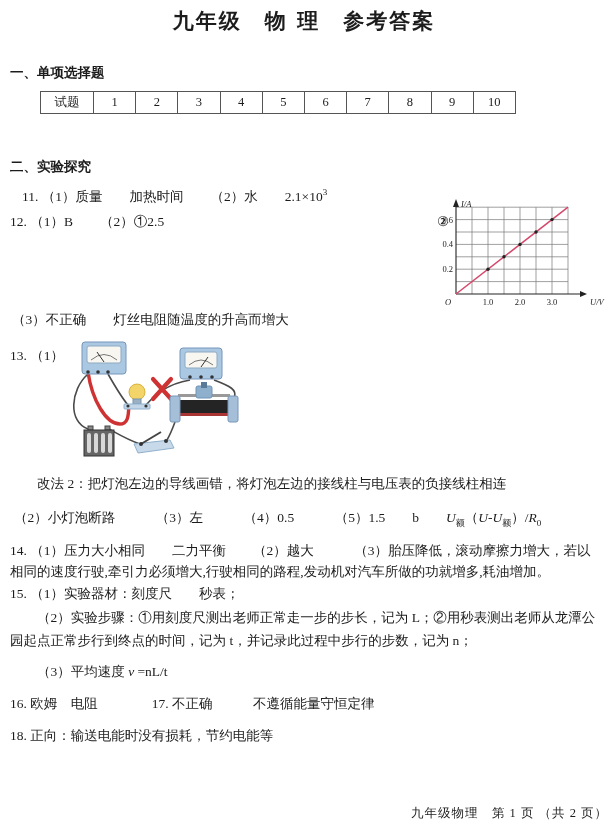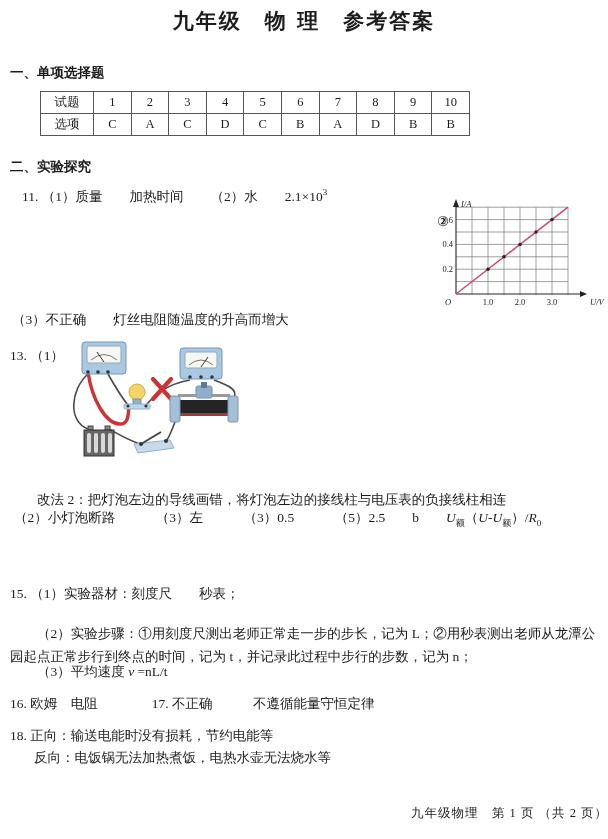--- a/index.html
+++ b/index.html
@@ -3,28 +3,28 @@
 <meta charset="utf-8">
 <style>
   html,body{margin:0;padding:0;background:#ffffff;}
   .page{position:relative;width:608px;height:839px;background:#ffffff;
         font-family:"Liberation Serif","DejaVu Serif",serif;color:#1c1c1c;overflow:hidden;}
   .abs{position:absolute;}
   .page-title{top:7px;left:0;width:100%;text-align:center;font-size:21px;font-weight:bold;
               letter-spacing:2px;font-family:"DejaVu Sans","Liberation Sans",sans-serif;}
   .sec-head{font-family:Liberation Serif, serif;font-weight:bold;font-size:13.5px;}
   .txt{font-size:13.5px;line-height:20px;}
-  .answer-table{border-collapse:collapse;table-layout:fixed;width:430px;font-size:12.5px;}
+  .answer-table{border-collapse:collapse;table-layout:fixed;width:476px;font-size:12.5px;}
   .answer-table td{border:1px solid #555;height:21px;text-align:center;padding:0;}
   .answer-table td.rowlabel{width:52px;}
   .sup{vertical-align:super;font-size:9px;}
   .sub{vertical-align:sub;font-size:9px;}
   .ital{font-style:italic;}
   .marker2{position:absolute;left:427px;top:0;}
-  .indent2{text-indent:2em;margin-top:16px;}
+  .indent2{text-indent:2em;}
   .footer{top:805px;left:0;width:100%;text-align:right;font-size:12.5px;letter-spacing:1px;}
   svg text{font-family:"Liberation Serif","DejaVu Serif",serif;}
 </style>
 </head>
 <body>
 
 <div class="page">
 
   <div class="abs page-title">九年级　物 理　参考答案</div>
 
@@ -38,41 +38,29 @@
           <td>2</td>
           <td>3</td>
           <td>4</td>
           <td>5</td>
           <td>6</td>
           <td>7</td>
           <td>8</td>
           <td>9</td>
           <td>10</td>
         </tr>
-        <tr>
-          <td class="rowlabel">选项</td>
-          <td>C</td>
-          <td>A</td>
-          <td>C</td>
-          <td>D</td>
-          <td>C</td>
-          <td>B</td>
-          <td>A</td>
-          <td>D</td>
-          <td>B</td>
-          <td>B</td>
-        </tr>
       </tbody>
   </table>
 
   <div class="abs sec-head" style="top:158px;left:10px;">二、实验探究</div>
 
   <div class="abs txt" style="top:182px;left:22px;"><span>11. （1）质量　　加热时间　　（2）水　　2.1×10</span><span class="sup">3</span></div>
 
   <div class="abs txt" style="top:212px;left:10px;width:588px;">
+    <span>12. （1）B　　（2）①2.5</span>
     <span class="marker2">②</span>
   </div>
 
 
   <div class="abs" style="top:198px;left:430px;">
     <svg id="iu-svg" width="178" height="114" viewBox="0 0 178 114">
         <line x1="42" y1="96" x2="42" y2="9.200000000000003" stroke="#777" stroke-width="0.7"></line>
         <line x1="58" y1="96" x2="58" y2="9.200000000000003" stroke="#777" stroke-width="0.7"></line>
         <line x1="74" y1="96" x2="74" y2="9.200000000000003" stroke="#777" stroke-width="0.7"></line>
         <line x1="90" y1="96" x2="90" y2="9.200000000000003" stroke="#777" stroke-width="0.7"></line>
@@ -183,30 +171,30 @@
         <polygon points="56,108 92,104 96,112 60,117" fill="#c8daea" stroke="#8fb0cc"></polygon>
         <line x1="63" y1="108" x2="83" y2="96" stroke="#444" stroke-width="2"></line>
         <circle cx="63" cy="108" r="2" fill="#333"></circle>
         <circle cx="88" cy="105" r="2" fill="#333"></circle>
       </g>
     </svg>
   </div>
 
   <div class="abs txt indent2" style="top:474px;left:10px;width:588px;">改法 2：把灯泡左边的导线画错，将灯泡左边的接线柱与电压表的负接线柱相连</div>
 
-  <div class="abs txt" style="top:508px;left:14px;"><span>（2）小灯泡断路　　　（3）左　　　（3）0.5　　　（5）2.5　　b　　</span><span id="q13-formula"><span class="ital">U</span><span class="sub">额</span><span>（</span><span class="ital">U</span><span>-</span><span class="ital">U</span><span class="sub">额</span><span>）/</span><span class="ital">R</span><span class="sub">0</span></span></div>
-
+  <div class="abs txt" style="top:508px;left:14px;"><span>（2）小灯泡断路　　　（3）左　　　（4）0.5　　　（5）1.5　　b　　</span><span id="q13-formula"><span class="ital">U</span><span class="sub">额</span><span>（</span><span class="ital">U</span><span>-</span><span class="ital">U</span><span class="sub">额</span><span>）/</span><span class="ital">R</span><span class="sub">0</span></span></div>
+
+  <div class="abs txt" style="top:540px;left:10px;width:588px;line-height:21px;">14. （1）压力大小相同　　二力平衡　　（2）越大　　　（3）胎压降低，滚动摩擦力增大，若以相同的速度行驶,牵引力必须增大,行驶相同的路程,发动机对汽车所做的功就增多,耗油增加。</div>
 
   <div class="abs txt" style="top:584px;left:10px;">15. （1）实验器材：刻度尺　　秒表；</div>
 
   <div class="abs txt indent2" style="top:606px;left:10px;width:588px;line-height:23px;">（2）实验步骤：①用刻度尺测出老师正常走一步的步长，记为 L；②用秒表测出老师从龙潭公园起点正常步行到终点的时间，记为 t，并记录此过程中步行的步数，记为 n；</div>
 
   <div class="abs txt" style="top:662px;left:37px;"><span>（3）平均速度 </span><span class="ital">v</span><span> =nL/t</span></div>
 
   <div class="abs txt" style="top:694px;left:10px;">16. 欧姆　电阻　　　　17. 不正确　　　不遵循能量守恒定律</div>
 
   <div class="abs txt" style="top:726px;left:10px;">18. 正向：输送电能时没有损耗，节约电能等</div>
 
-  <div class="abs txt" style="top:748px;left:34px;">反向：电饭锅无法加热煮饭，电热水壶无法烧水等</div>
 
   <div class="abs footer">九年级物理　第 1 页 （共 2 页）</div>
 
 </div>
 
 </body></html>

